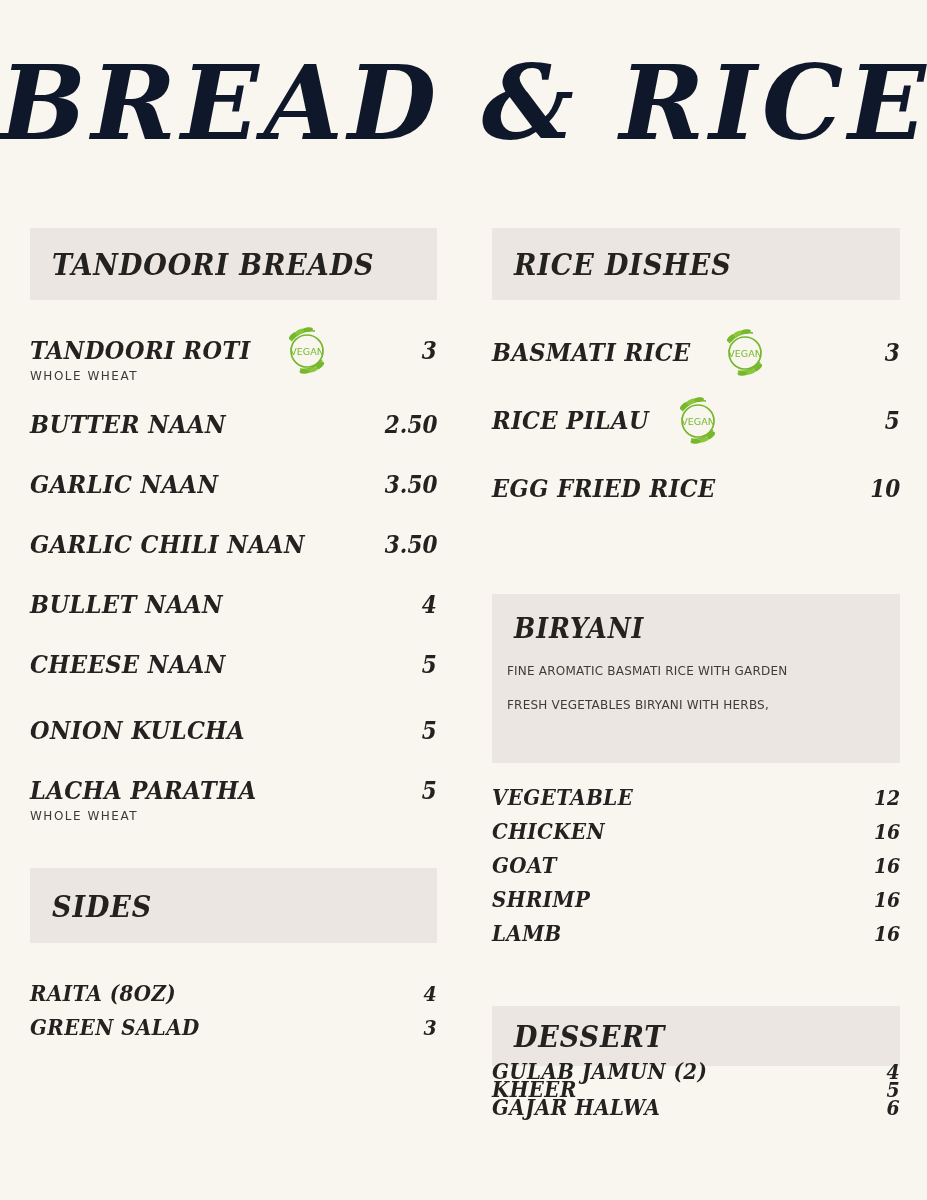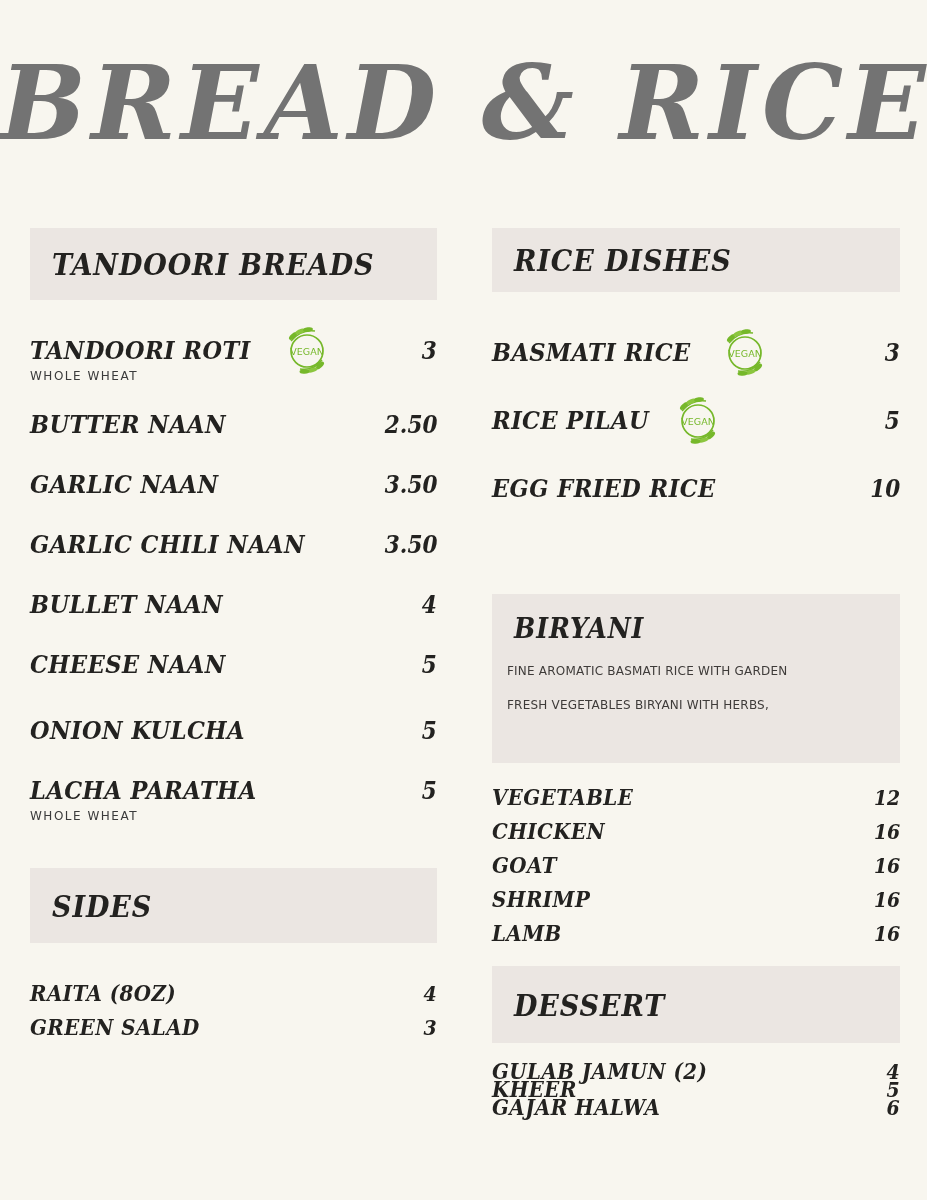--- a/index.html
+++ b/index.html
@@ -6,21 +6,21 @@
   html,body { background:#f8f6ef; }
   .page {
     position:relative; width:927px; height:1200px;
     background:#f8f6ef; overflow:hidden;
     font-family:"DejaVu Serif", serif;
   }
   .title {
     position:absolute; top:50px; left:0; width:100%;
     text-align:center; white-space:nowrap;
     font-style:italic; font-weight:700; font-size:102px; line-height:1.05;
-    letter-spacing:5px; color:#737373;
+    letter-spacing:5px; color:#0f172a;
     font-family:"DejaVu Serif", serif;
   }
   .col { position:absolute; top:228px; }
   .col-left  { left:30px;  width:407px; }
   .col-right { left:492px; width:408px; }
 
   .band { position:absolute; left:0; right:0; background:#ebe6e2; }
   .band-text {
     position:absolute; left:22px; top:50%;
     transform:translateY(-50%) scaleX(0.9); transform-origin:left center;
@@ -147,21 +147,21 @@
 
     <div class="row small" style="top:786px">
       <span class="name">GREEN SALAD</span>
       <span class="price">3</span>
     </div>
 
   </div>
 
   <div class="col col-right">
 
-    <div class="band" style="top:0;height:64px">
+    <div class="band" style="top:0;height:72px">
       <span class="band-text">RICE DISHES</span>
     </div>
 
     <div class="row" style="top:110px">
       <span class="nm">
         <span class="name">BASMATI RICE</span>
         <svg class="vegan" width="50" height="52" viewBox="0 0 50 52">
           <circle cx="26" cy="28" r="16" fill="none" stroke="#76b82a" stroke-width="1.7"></circle>
           <path d="M10 18 Q20 6 34 8" fill="none" stroke="#76b82a" stroke-width="1.4"></path>
           <ellipse cx="12" cy="13" rx="5" ry="2.2" fill="#76b82a" transform="rotate(-42 12 13)"></ellipse>
@@ -223,21 +223,21 @@
     </div>
     <div class="row small" style="top:658px">
       <span class="name">SHRIMP</span>
       <span class="price">16</span>
     </div>
     <div class="row small" style="top:692px">
       <span class="name">LAMB</span>
       <span class="price">16</span>
     </div>
 
-    <div class="band" style="top:738px;height:77px">
+    <div class="band" style="top:778px;height:60px">
       <span class="band-text">DESSERT</span>
     </div>
 
     <div class="row small" style="top:830px">
       <span class="name">GULAB JAMUN (2)</span>
       <span class="price">4</span>
     </div>
     <div class="row small" style="top:866px">
       <span class="name">GAJAR HALWA</span>
       <span class="price">6</span>

